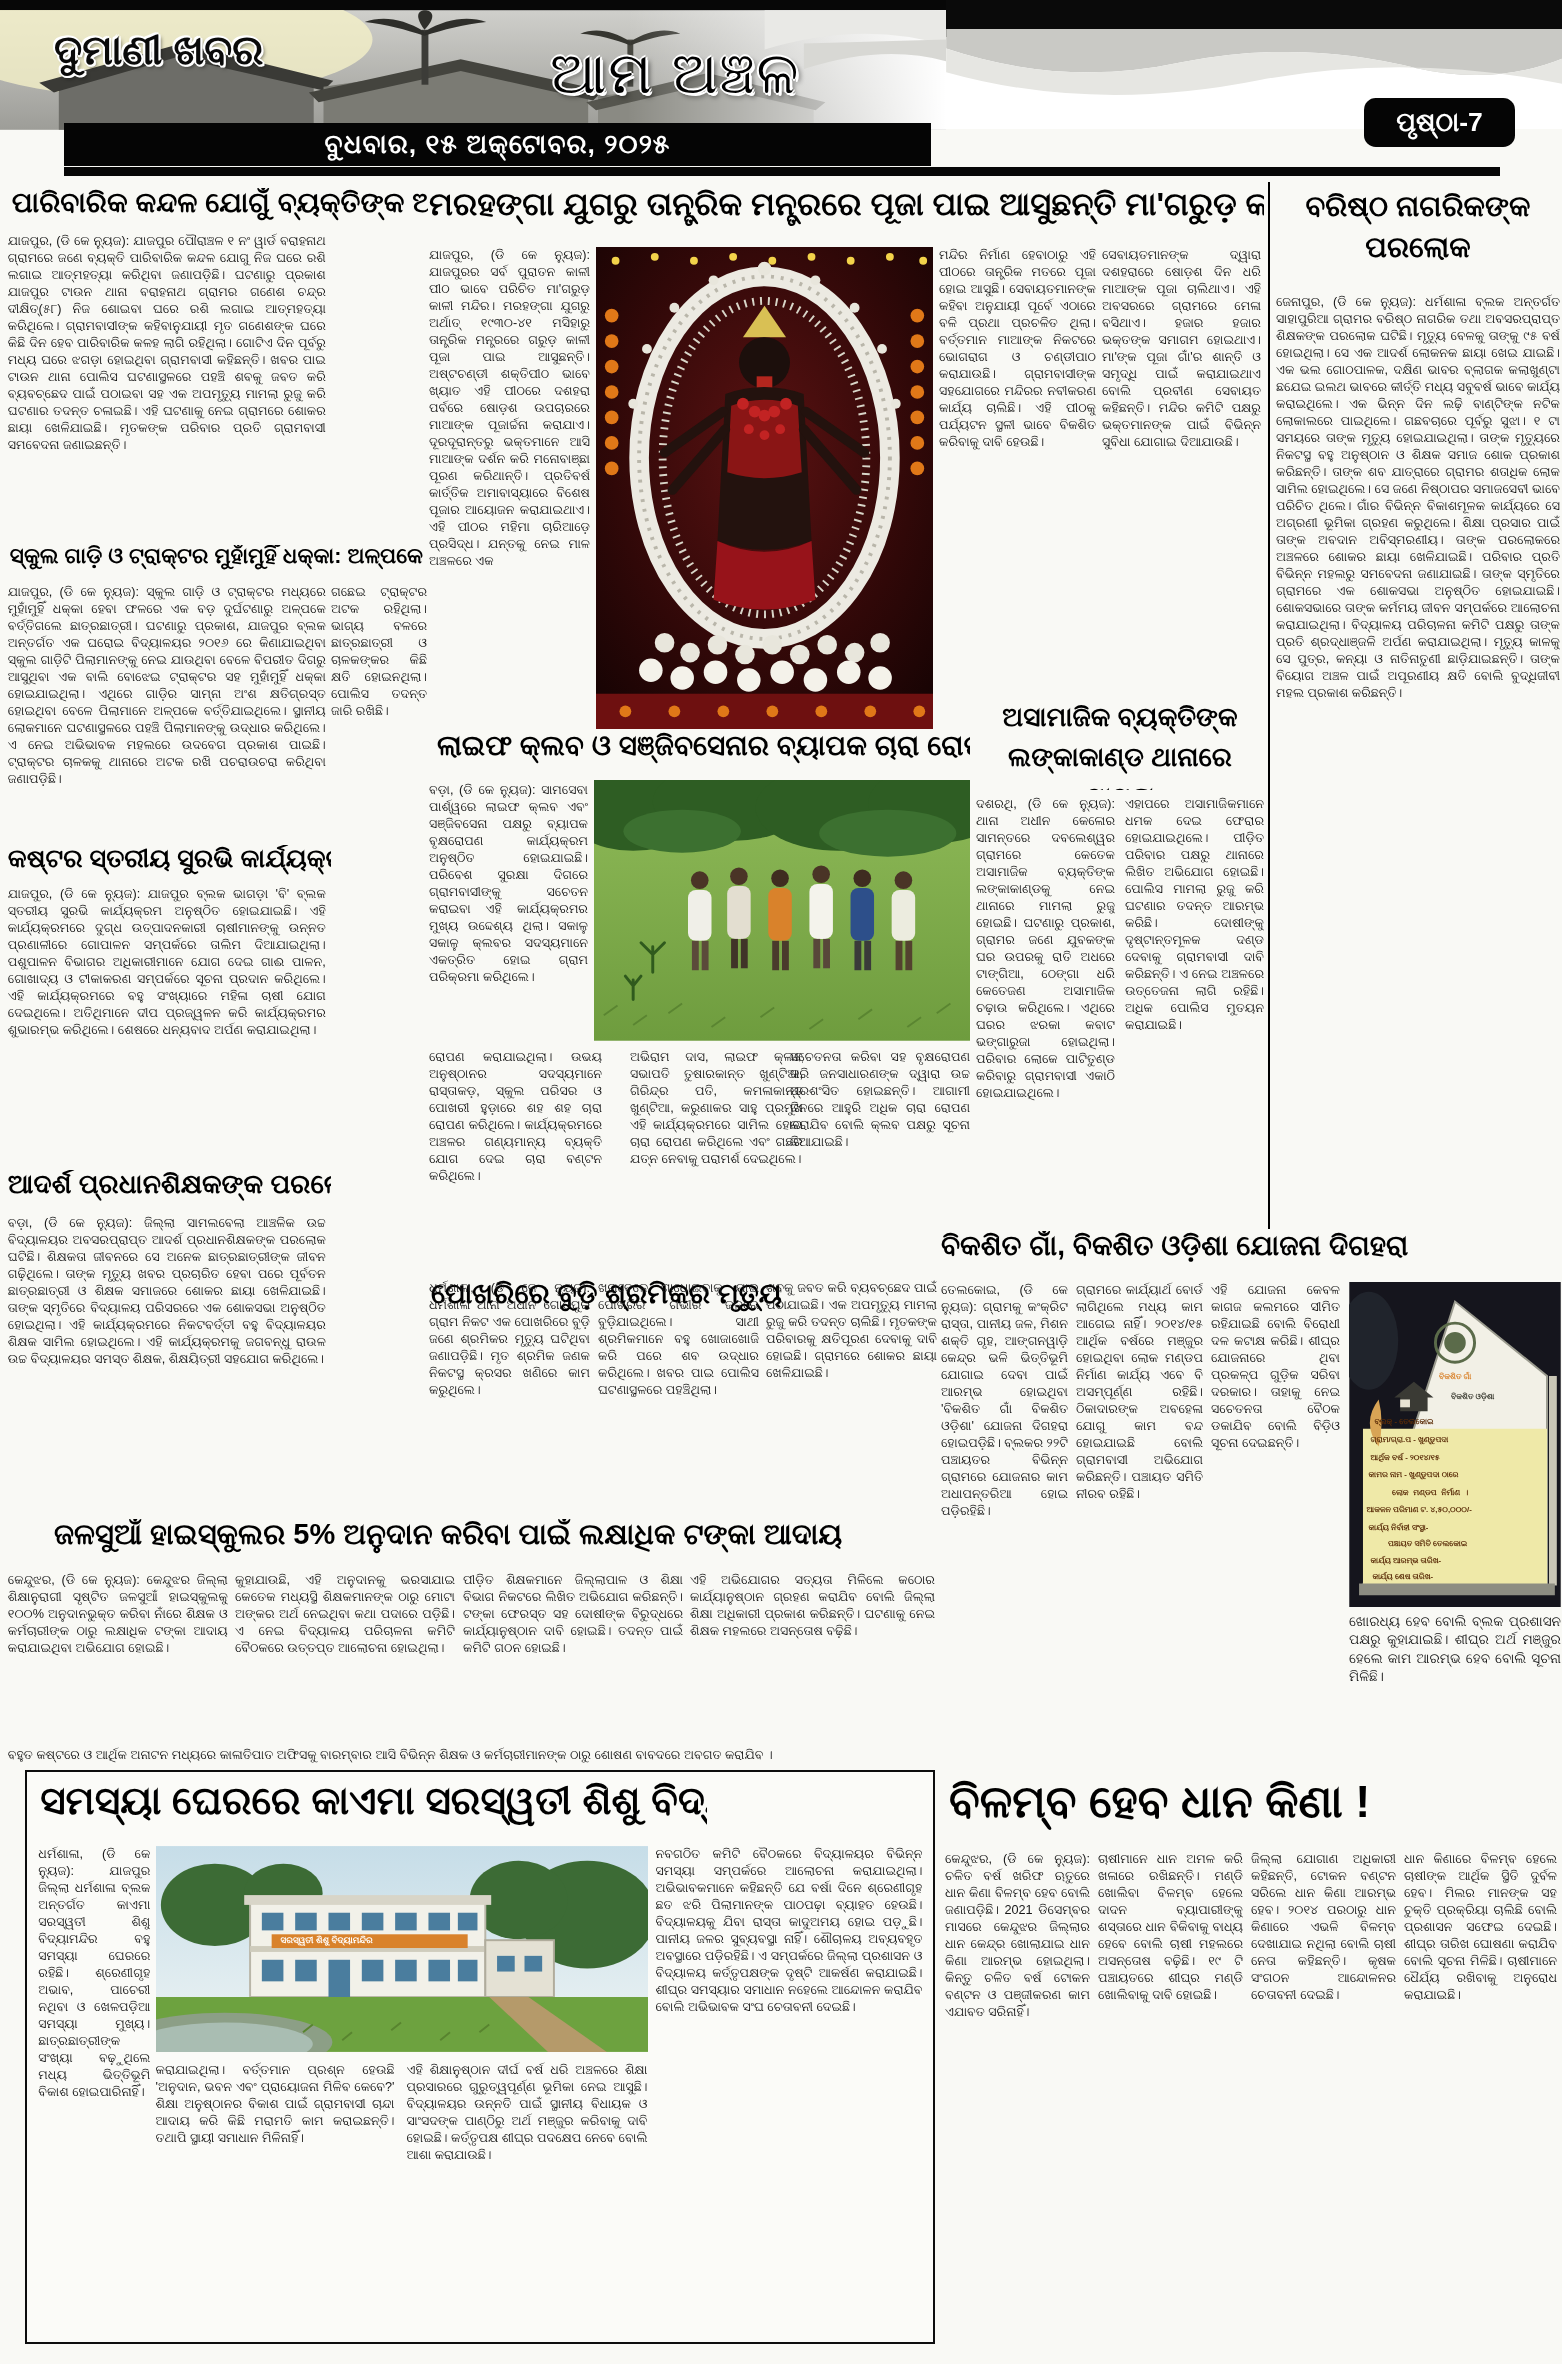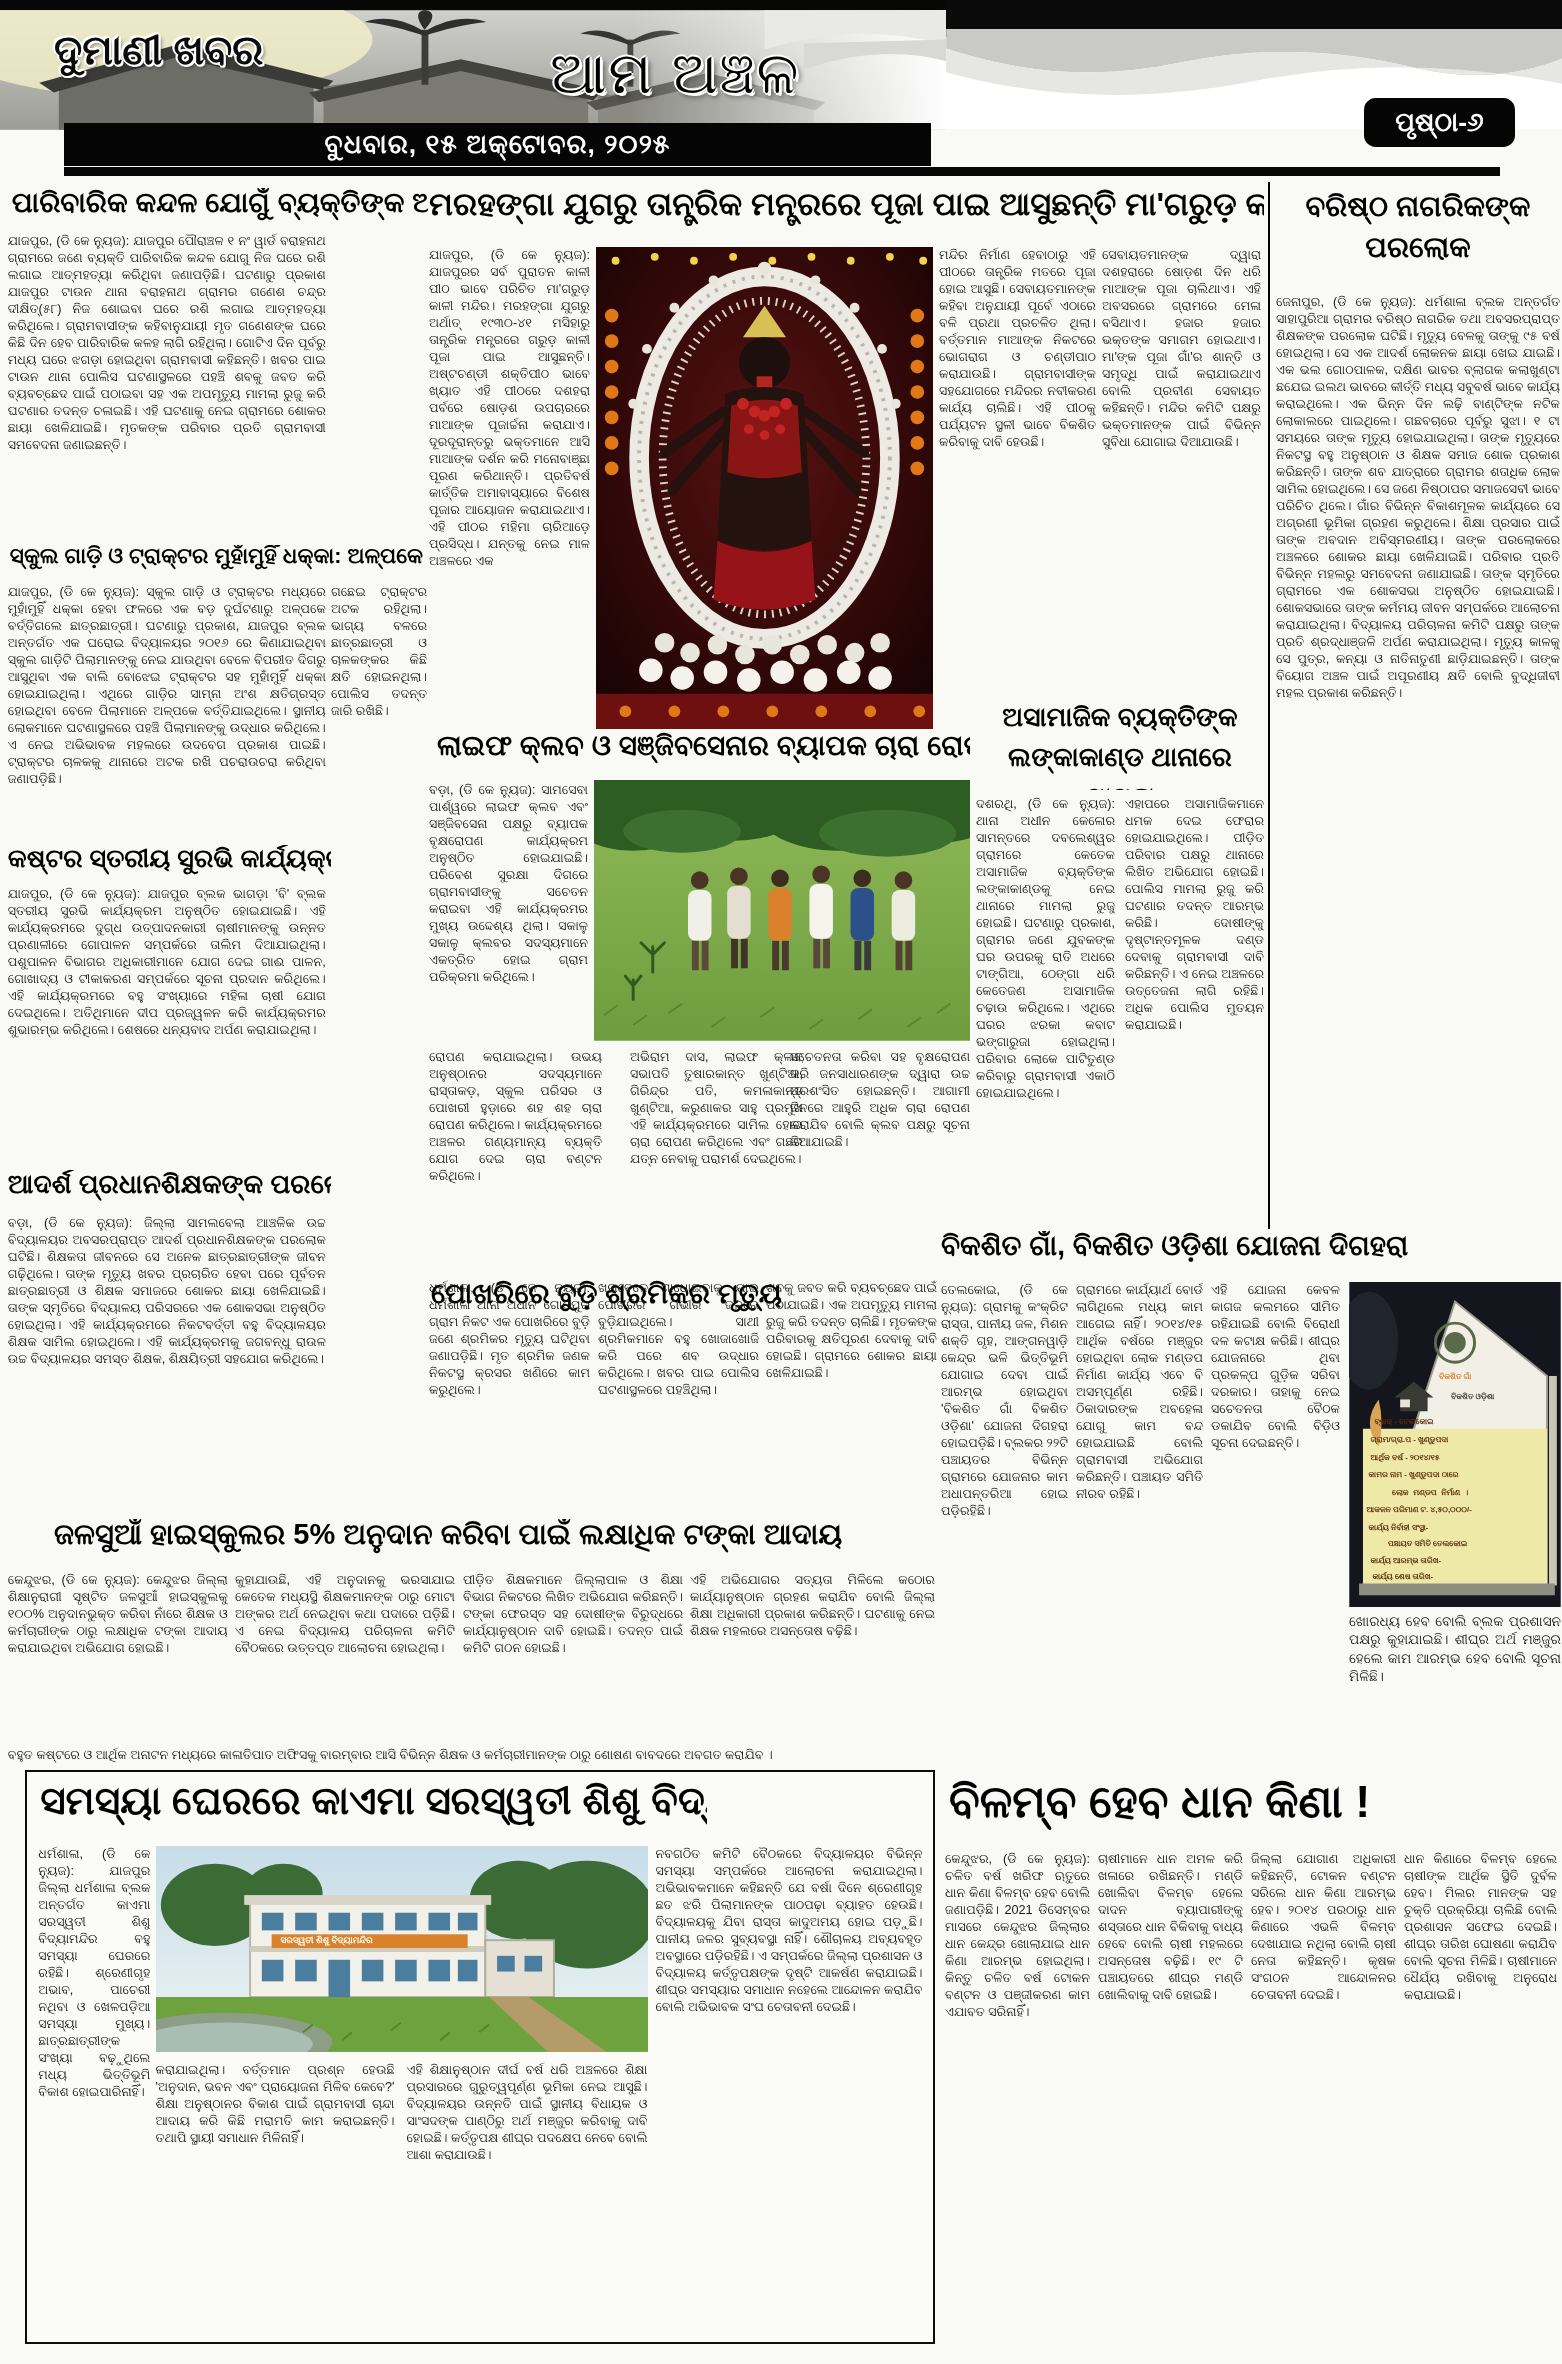--- a/index.html
+++ b/index.html
@@ -71,21 +71,21 @@
     <div style="position:absolute;left:0;top:0;width:617px;height:37px;background:#0a0a0a;"></div>
     <svg style="position:absolute;left:0;top:29px;" width="617" height="100" viewBox="0 0 629 102" xmlns="http://www.w3.org/2000/svg">
       <path d="M0 20 Q120 60 240 34 Q360 10 480 40 Q560 58 629 30 L629 0 L0 0 Z" fill="#c9c9c5"></path>
       <path d="M0 44 Q150 86 320 52 Q470 24 629 56 L629 30 Q560 58 480 40 Q360 10 240 34 Q120 60 0 20 Z" fill="#e6e6e2"></path>
     </svg>
   </div>
 
   <div class="abs logo" style="left:54px;top:27.4px;">ଦୁମାଣୀ ଖବର</div>
   <div class="abs bigtitle" style="left:534px;top:39px;">ଆମ ଅଞ୍ଚଳ</div>
   <div class="abs datebox" style="left:64px;top:123px;width:867px;height:43px;">ବୁଧବାର, ୧୫ ଅକ୍ଟୋବର, ୨୦୨୫</div>
-  <div class="abs badge" style="left:1364px;top:98px;width:151px;height:49px;">ପୃଷ୍ଠା-୬</div>
+  <div class="abs badge" style="left:1364px;top:98px;width:151px;height:49px;">ପୃଷ୍ଠା-7</div>
   <div class="abs blackbar" style="left:64px;top:167px;width:1436px;height:8.8px;"></div>
 
   <div class="abs hl" style="left:11.8px;top:188px;width:416px;height:39px;font-size:28px;">ପାରିବାରିକ କନ୍ଦଳ ଯୋଗୁଁ ବ୍ୟକ୍ତିଙ୍କ ଆତ୍ମହତ୍ୟା</div>
   <div class="abs bt" style="left:7.8px;top:233px;width:318px;height:310px;">ଯାଜପୁର, (ଡି କେ ନ୍ୟୁଜ): ଯାଜପୁର ପୌରାଞ୍ଚଳ ୧ ନଂ ୱାର୍ଡ ବରାହନାଥ ଗ୍ରାମରେ ଜଣେ ବ୍ୟକ୍ତି ପାରିବାରିକ କନ୍ଦଳ ଯୋଗୁ ନିଜ ଘରେ ରଶି ଲଗାଇ ଆତ୍ମହତ୍ୟା କରିଥିବା ଜଣାପଡ଼ିଛି। ଘଟଣାରୁ ପ୍ରକାଶ ଯାଜପୁର ଟାଉନ ଥାନା ବରାହନାଥ ଗ୍ରାମର ଗଣେଶ ଚନ୍ଦ୍ର ଦୀକ୍ଷିତ୍(୫୮) ନିଜ ଶୋଇବା ଘରେ ରଶି ଲଗାଇ ଆତ୍ମହତ୍ୟା କରିଥିଲେ। ଗ୍ରାମବାସୀଙ୍କ କହିବାନୁଯାୟୀ ମୃତ ଗଣେଶଙ୍କ ଘରେ କିଛି ଦିନ ହେବ ପାରିବାରିକ କଳହ ଲାଗି ରହିଥିଲା। ଗୋଟିଏ ଦିନ ପୂର୍ବରୁ ମଧ୍ୟ ଘରେ ଝଗଡ଼ା ହୋଇଥିବା ଗ୍ରାମବାସୀ କହିଛନ୍ତି। ଖବର ପାଇ ଟାଉନ ଥାନା ପୋଲିସ ଘଟଣାସ୍ଥଳରେ ପହଞ୍ଚି ଶବକୁ ଜବତ କରି ବ୍ୟବଚ୍ଛେଦ ପାଇଁ ପଠାଇବା ସହ ଏକ ଅପମୃତ୍ୟୁ ମାମଲା ରୁଜୁ କରି ଘଟଣାର ତଦନ୍ତ ଚଳାଇଛି। ଏହି ଘଟଣାକୁ ନେଇ ଗ୍ରାମରେ ଶୋକର ଛାୟା ଖେଳିଯାଇଛି। ମୃତକଙ୍କ ପରିବାର ପ୍ରତି ଗ୍ରାମବାସୀ ସମବେଦନା ଜଣାଇଛନ୍ତି।</div>
 
   <div class="abs hl" style="left:429px;top:188px;width:835px;height:45px;font-size:32px;">ମରହଙ୍ଗା ଯୁଗରୁ ତାନ୍ତ୍ରିକ ମନ୍ତ୍ରରେ ପୂଜା ପାଇ ଆସୁଛନ୍ତି ମା'ଗରୁଡ଼ କାଳୀ</div>
   <div class="abs bt" style="left:429px;top:247px;width:161px;height:482px;">ଯାଜପୁର, (ଡି କେ ନ୍ୟୁଜ): ଯାଜପୁରର ସର୍ବ ପୁରାତନ କାଳୀ ପୀଠ ଭାବେ ପରିଚିତ ମା'ଗରୁଡ଼ କାଳୀ ମନ୍ଦିର। ମରହଙ୍ଗା ଯୁଗରୁ ଅର୍ଥାତ୍ ୧୯୩୦-୪୧ ମସିହାରୁ ତାନ୍ତ୍ରିକ ମନ୍ତ୍ରରେ ଗରୁଡ଼ କାଳୀ ପୂଜା ପାଇ ଆସୁଛନ୍ତି। ଅଷ୍ଟଚଣ୍ଡୀ ଶକ୍ତିପୀଠ ଭାବେ ଖ୍ୟାତ ଏହି ପୀଠରେ ଦଶହରା ପର୍ବରେ ଷୋଡ଼ଶ ଉପଚାରରେ ମାଆଙ୍କ ପୂଜାର୍ଚ୍ଚନା କରାଯାଏ। ଦୂରଦୂରାନ୍ତରୁ ଭକ୍ତମାନେ ଆସି ମାଆଙ୍କ ଦର୍ଶନ କରି ମନୋବାଞ୍ଛା ପୂରଣ କରିଥାନ୍ତି। ପ୍ରତିବର୍ଷ କାର୍ତ୍ତିକ ଅମାବାସ୍ୟାରେ ବିଶେଷ ପୂଜାର ଆୟୋଜନ କରାଯାଇଥାଏ। ଏହି ପୀଠର ମହିମା ଚାରିଆଡ଼େ ପ୍ରସିଦ୍ଧ। ଯନ୍ତକୁ ନେଇ ମାଳ ଅଞ୍ଚଳରେ ଏକ</div>
 
   <div class="abs photo" style="left:596px;top:247px;width:337px;height:482px;">
     <svg width="337" height="482" viewBox="0 0 344 492" xmlns="http://www.w3.org/2000/svg">

